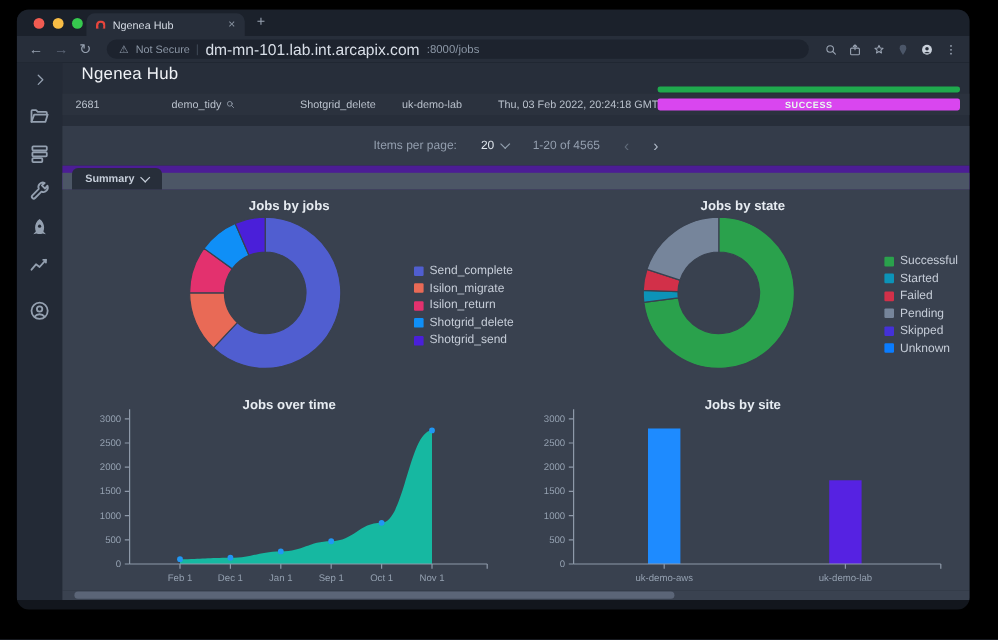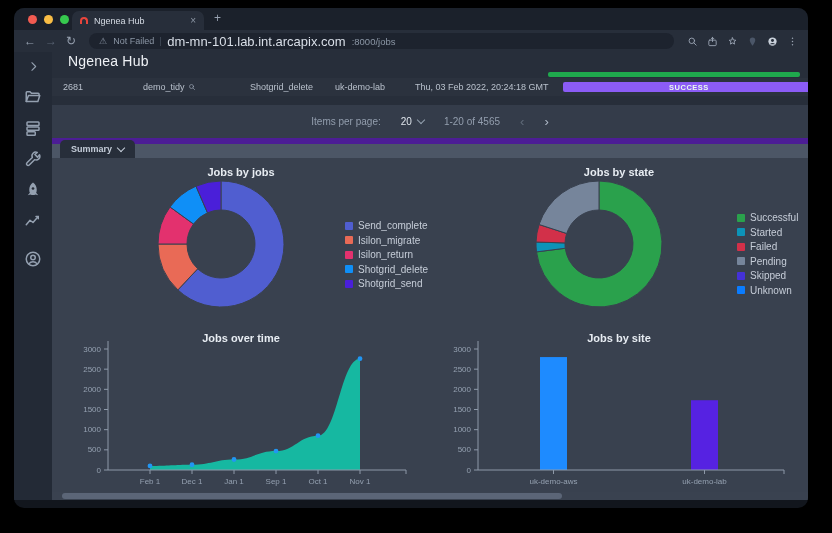--- a/index.html
+++ b/index.html
@@ -43,21 +43,21 @@
   .app-title{font-size:14px;color:#eef1f5;font-weight:500;letter-spacing:.2px}
 
   .partial-row{height:8px;position:relative}
   .partial-badge{position:absolute;left:496px;top:2px;width:252px;height:5px;background:#1fa94d;border-radius:2px}
 
   .job-row{height:18px;background:#2b323e;position:relative;font-size:9px;color:#b9c1cc}
   .job-row .cell{position:absolute;top:4px;white-space:nowrap;display:flex;align-items:center;gap:3px}
   .c-id{left:11px}.c-name{left:91px}.c-type{left:198px}.c-site{left:283px}.c-date{left:363px}
   .mini-icon{width:8px;height:8px;color:#9aa4b3}
   .mini-icon svg{width:8px;height:8px;display:block}
-  .status-badge{position:absolute;left:511px;top:4px;width:252px;height:10px;background:#8b5cf6;border-radius:2px;display:flex;align-items:center;justify-content:center;font-size:7.5px;font-weight:bold;color:#eafbef;letter-spacing:.5px}
+  .status-badge{position:absolute;left:496px;top:4px;width:252px;height:10px;background:#d946ef;border-radius:2px;display:flex;align-items:center;justify-content:center;font-size:7.5px;font-weight:bold;color:#eafbef;letter-spacing:.5px}
 
   .row-gap{height:9px}
   .pagination{height:33px;background:#343c4a;display:flex;align-items:center;justify-content:center;gap:20px;font-size:10px;color:#939eae}
   .page-size{display:flex;align-items:center;gap:6px;color:#dfe5ec}
   .chev{width:5px;height:5px;border:solid #93a0af;border-width:0 1.5px 1.5px 0;transform:rotate(45deg);margin-top:-3px}
   .pg-btn{font-size:13px;line-height:1}
   .pg-prev{color:#5f6a79}.pg-next{color:#aeb8c6}
 
   .tabzone{height:20px;position:relative;background:#4c1d95}
   .tabzone-strip{position:absolute;left:0;right:0;top:6px;height:14px;background:#4c5666}
@@ -100,21 +100,21 @@
     </div>
     <span class="newtab nav-btn">+</span>
   </div>
 
   <div class="navbar">
     <span class="nav-btn">←</span>
     <span class="nav-btn dim">→</span>
     <span class="nav-btn">↻</span>
     <div class="address">
       <span class="addr-warn">⚠</span>
-      <span class="addr-warn">Not Failed</span>
+      <span class="addr-warn">Not Secure</span>
       <span class="addr-sep"></span>
       <span class="addr-host">dm-mn-101.lab.int.arcapix.com</span>
       <span class="addr-path">:8000/jobs</span>
     </div>
     <div class="nav-right" id="nav-right">
         <div class="nav-icon">
           <svg viewBox="0 0 24 24" fill="none" stroke="currentColor" stroke-width="2" stroke-linecap="round" stroke-linejoin="round">
             <circle cx="10.5" cy="10.5" r="6"></circle>
             <path d="M15 15l5 5"></path>
           </svg>

